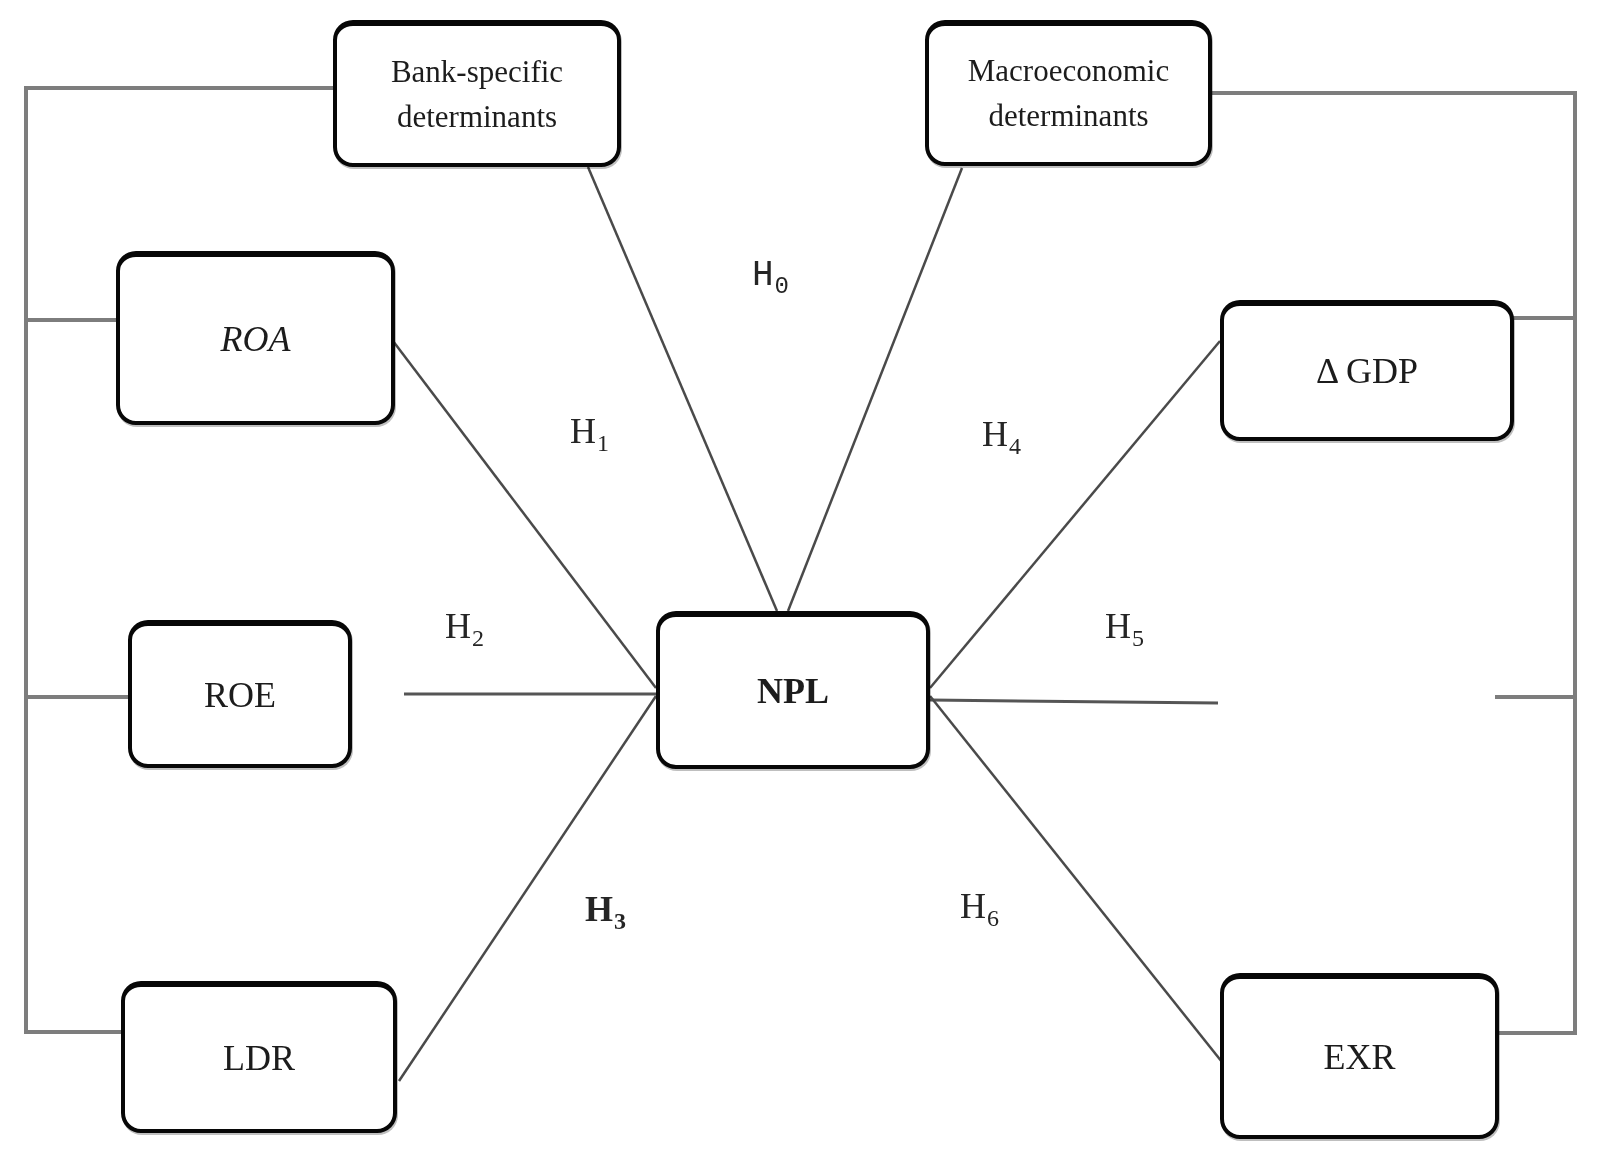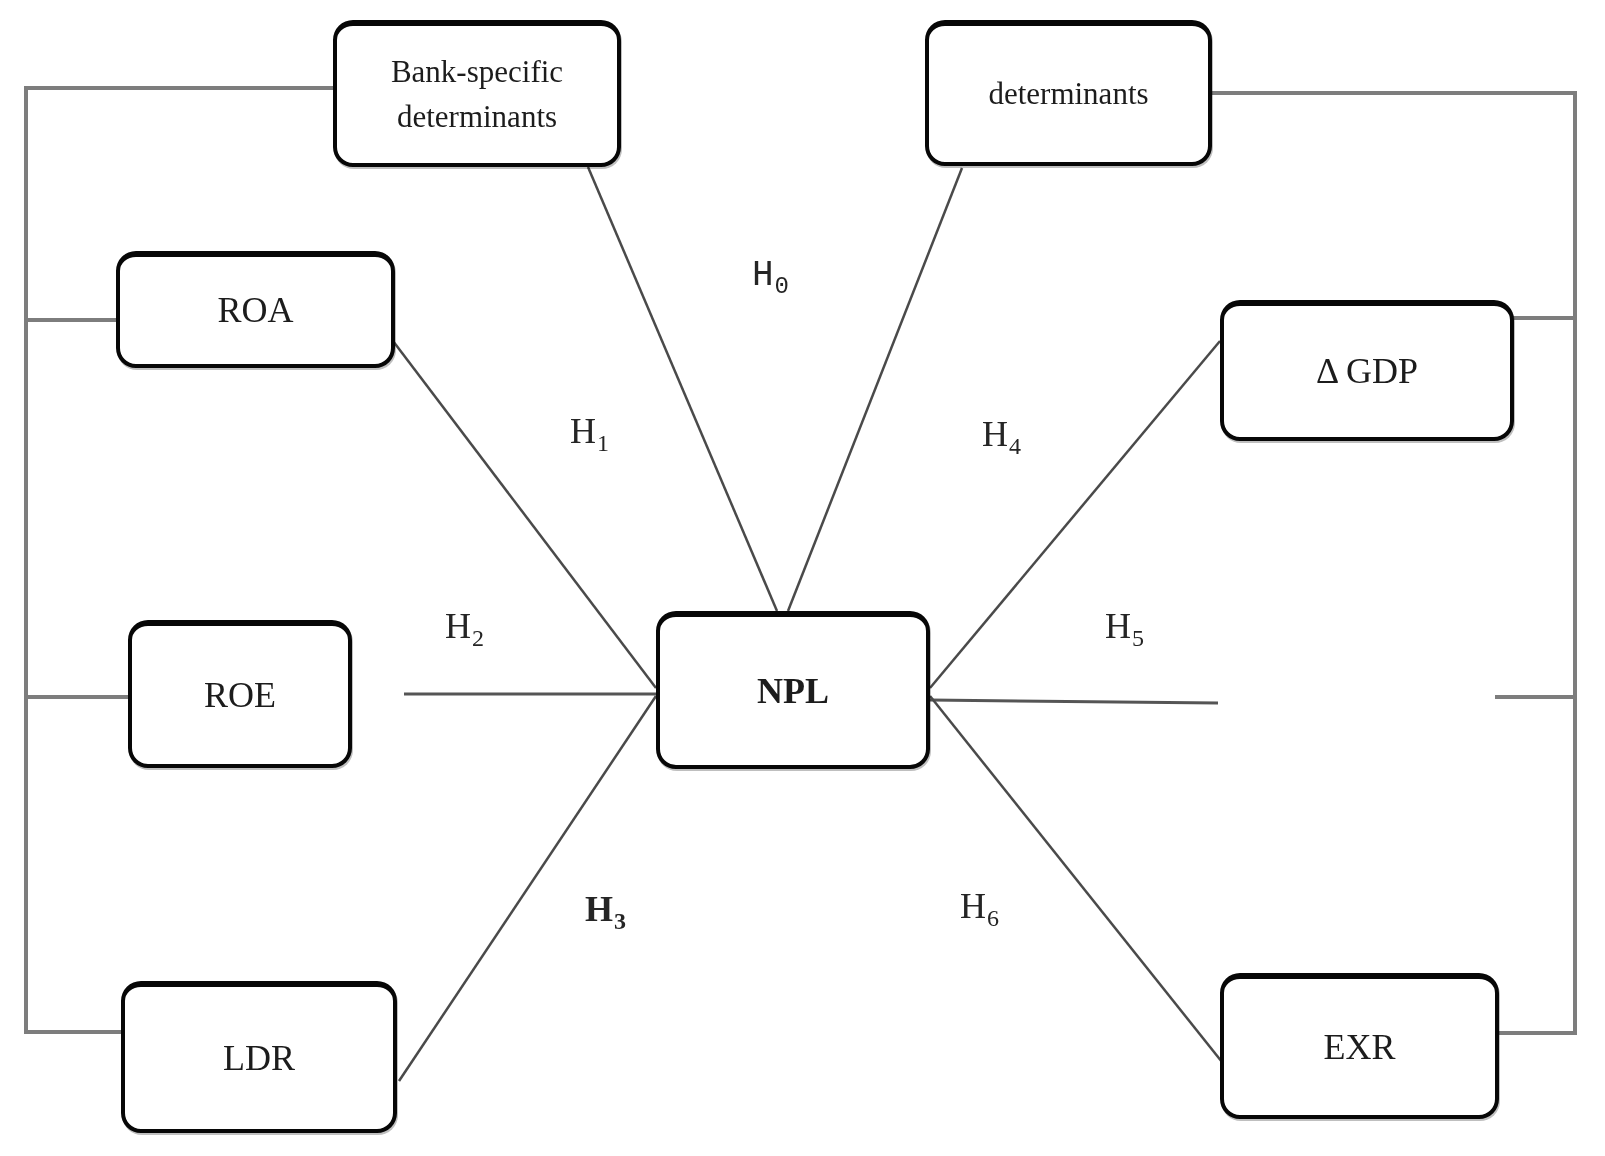--- a/index.html
+++ b/index.html
@@ -25,26 +25,26 @@
     align-items: center;
     justify-content: center;
     text-align: center;
     font-size: 36px;
     line-height: 1.45;
     box-shadow: 1px 2px 0 rgba(0,0,0,0.25);
   }
   .node.small-text { font-size: 31px; }
   .node-bank  { left: 333px; top: 20px;  width: 288px; height: 147px; }
   .node-macro { left: 925px; top: 20px;  width: 287px; height: 146px; }
-  .node-roa   { left: 116px; top: 251px; width: 279px; height: 117px; }
+  .node-roa   { left: 116px; top: 251px; width: 279px; height: 174px; font-style: italic; }
   .node-roe   { left: 128px; top: 620px; width: 224px; height: 148px; }
   .node-ldr   { left: 121px; top: 981px; width: 276px; height: 152px; }
   .node-gdp   { left: 1220px; top: 253px; width: 294px; height: 141px; margin-top: 47px; }
   .node-inf   { left: 1218px; top: 621px; width: 277px; height: 143px; }
-  .node-exr   { left: 1220px; top: 973px; width: 279px; height: 146px; }
+  .node-exr   { left: 1220px; top: 973px; width: 279px; height: 166px; }
   .node-npl   { left: 656px; top: 611px; width: 274px; height: 158px; font-weight: bold; }
   .hyp {
     position: absolute;
     font-size: 36px;
     color: #252525;
     letter-spacing: 1px;
   }
   .hyp sub { font-size: 24px; line-height: 0; }
   .hyp-h0 { left: 752px;  top: 255px; font-family: Liberation Mono, monospace; }
   .hyp-h1 { left: 570px;  top: 410px; }
@@ -78,20 +78,21 @@
     <line x1="930" y1="700" x2="1218" y2="703" stroke="#555555" stroke-width="3"></line>
     <line x1="1222" y1="1062" x2="930" y2="696" stroke="#4a4a4a" stroke-width="2.5"></line>
   </svg>
 
   <div class="node node-bank small-text">
     <span>Bank-specific</span>
     <span>determinants</span>
   </div>
 
   <div class="node node-macro small-text">
+    <span>Macroeconomic</span>
     <span>determinants</span>
   </div>
 
   <div class="node node-roa">
     <span>ROA</span>
   </div>
 
   <div class="node node-roe">
     <span>ROE</span>
   </div>

